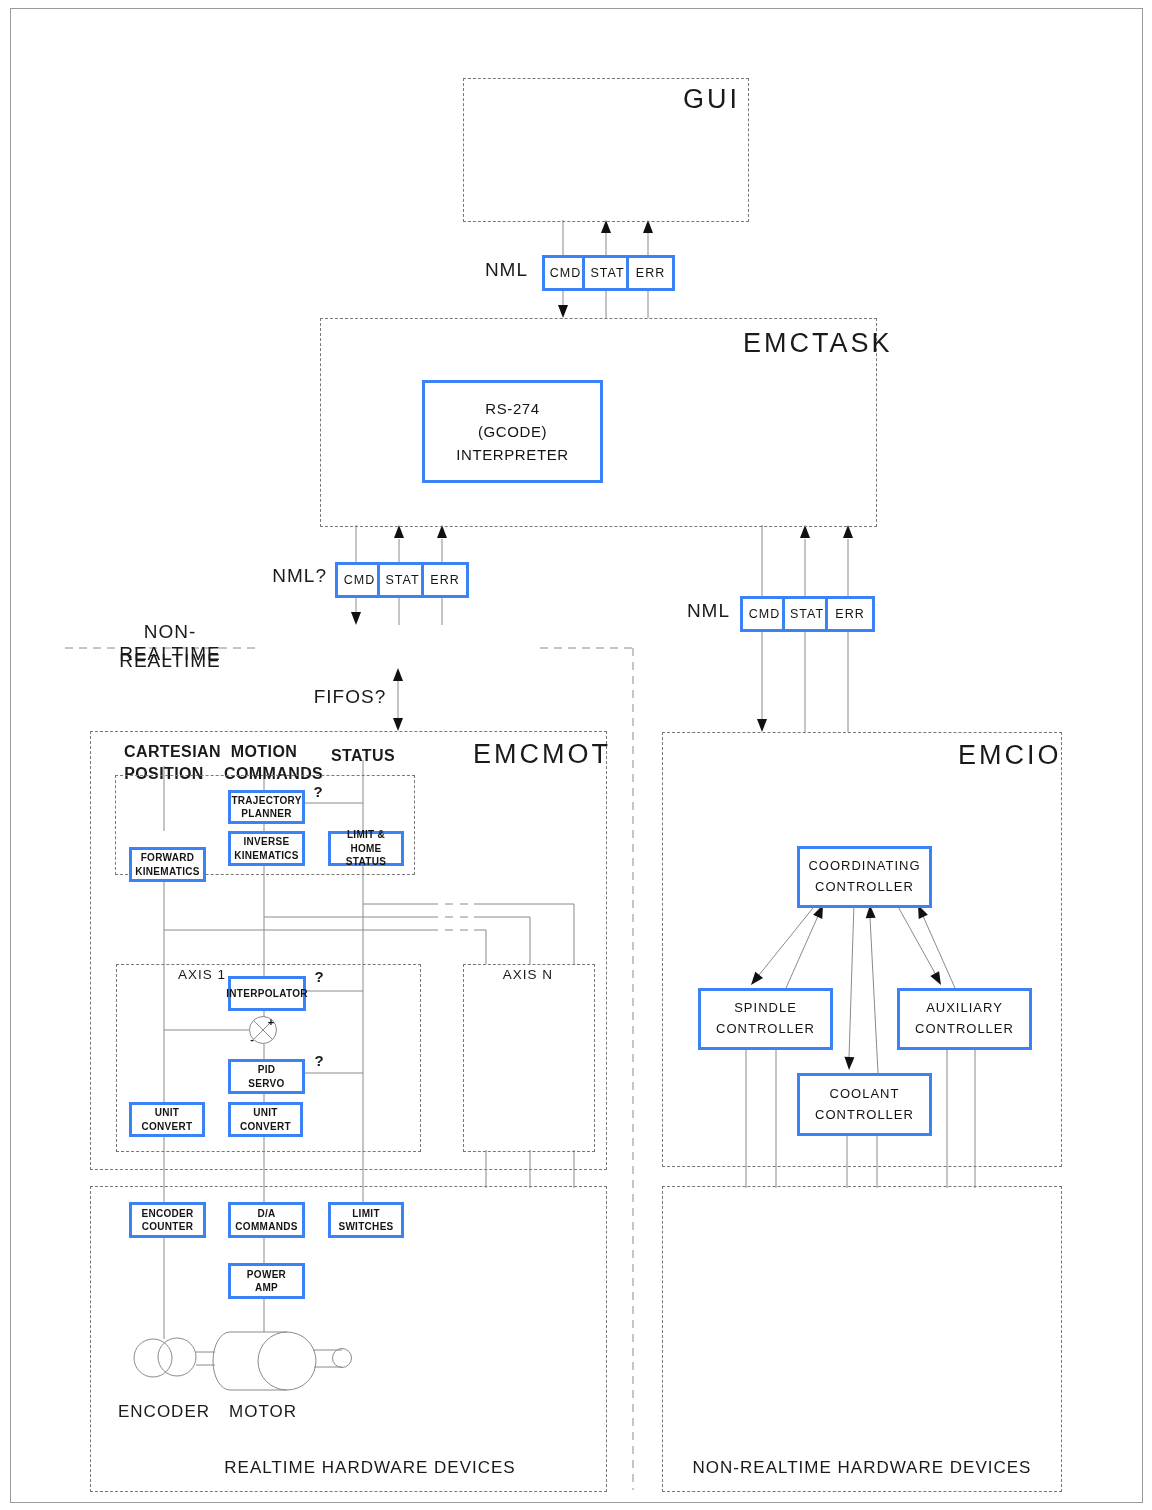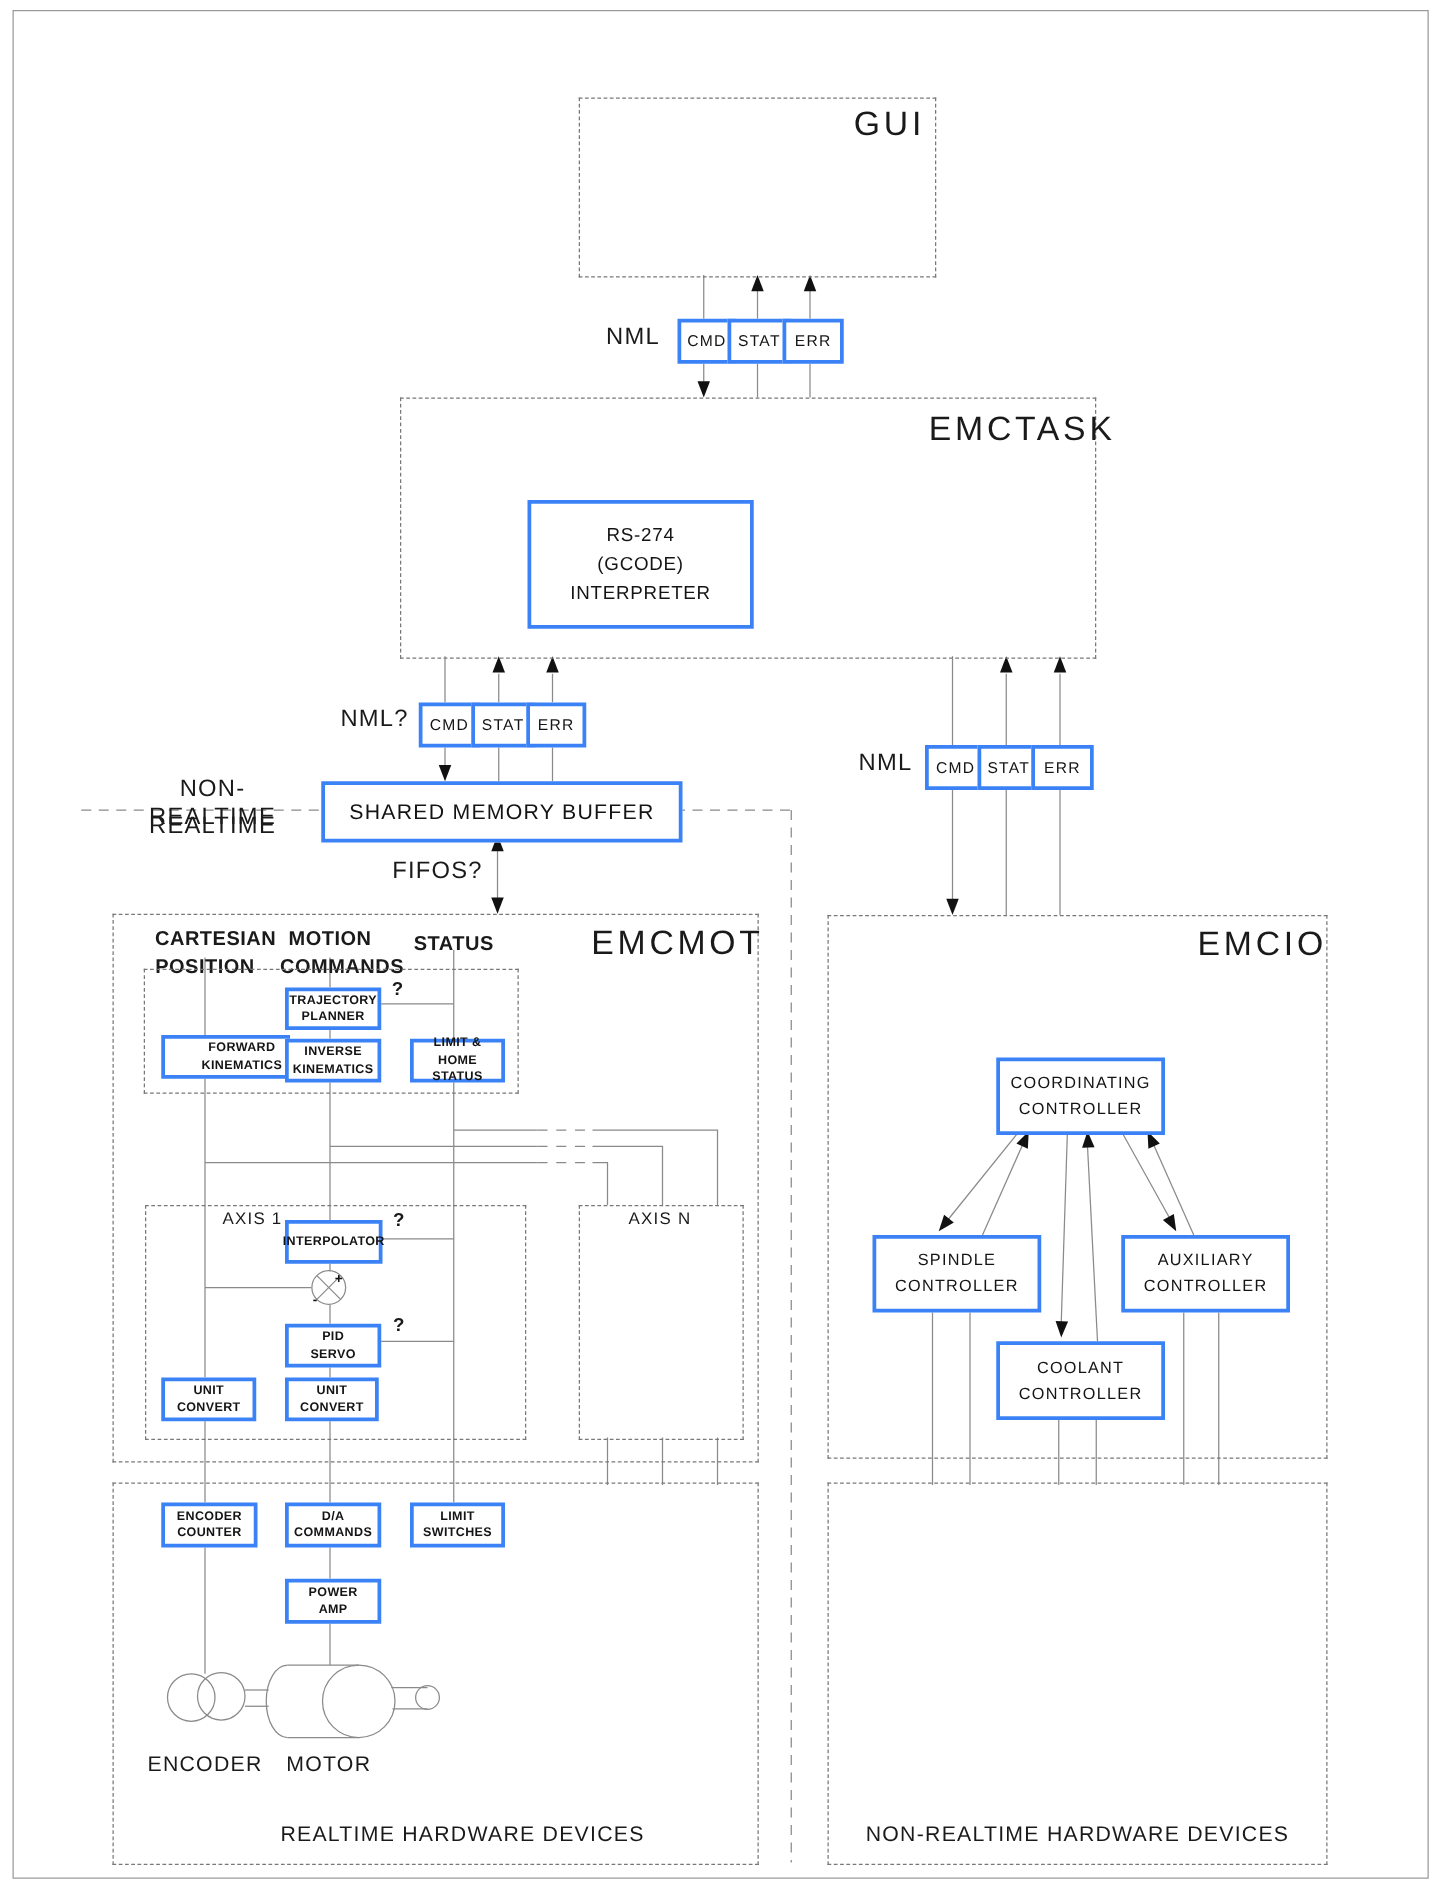--- a/index.html
+++ b/index.html
@@ -156,47 +156,46 @@
   <div class="dbox" style="left:463px;top:78px;width:284px;height:142px;"></div>
   <div class="ttl" style="left:683px;top:84px;">GUI</div>
 
   <div class="lbl-r big-lbl" style="left:460px;top:259px;width:68px;">NML</div>
   <div class="sbox msg" style="left:542px;top:255px;width:41px;height:30px;">CMD</div>
   <div class="sbox msg" style="left:582px;top:255px;width:45px;height:30px;">STAT</div>
   <div class="sbox msg" style="left:626px;top:255px;width:43px;height:30px;">ERR</div>
 
   <div class="dbox" style="left:320px;top:318px;width:555px;height:207px;"></div>
   <div class="ttl" style="left:743px;top:328px;">EMCTASK</div>
-  <div class="sbox" style="left:422px;top:400px;width:175px;height:97px;font-size:15px;letter-spacing:.6px;line-height:1.55;">RS-274
+  <div class="sbox" style="left:422px;top:380px;width:175px;height:97px;font-size:15px;letter-spacing:.6px;line-height:1.55;">RS-274
 (GCODE)
 INTERPRETER</div>
 
   <div class="lbl-r big-lbl" style="left:255px;top:565px;width:72px;">NML?</div>
   <div class="sbox msg" style="left:335px;top:562px;width:43px;height:30px;">CMD</div>
   <div class="sbox msg" style="left:377px;top:562px;width:45px;height:30px;">STAT</div>
   <div class="sbox msg" style="left:421px;top:562px;width:42px;height:30px;">ERR</div>
 
-  <div class="sbox" style="left:257px;top:625px;width:283px;height:43px;font-size:17px;letter-spacing:1px;">SHARED MEMORY BUFFER</div>
   <div class="lbl big-lbl" style="left:95px;top:621px;width:150px;">NON-REALTIME</div>
   <div class="lbl big-lbl" style="left:95px;top:650px;width:150px;">REALTIME</div>
   <div class="lbl big-lbl" style="left:310px;top:686px;width:80px;">FIFOS?</div>
 
   <div class="dbox" style="left:90px;top:731px;width:515px;height:437px;"></div>
   <div class="ttl" style="left:473px;top:739px;">EMCMOT</div>
   <div class="lbl col-lbl" style="left:124px;top:741px;width:80px;">CARTESIAN
 POSITION</div>
   <div class="lbl col-lbl" style="left:224px;top:741px;width:80px;">MOTION
 COMMANDS</div>
   <div class="lbl col-lbl" style="left:323px;top:745px;width:80px;">STATUS</div>
 
   <div class="dbox" style="left:115px;top:775px;width:298px;height:98px;"></div>
   <div class="sbox small" style="left:228px;top:790px;width:71px;height:28px;">TRAJECTORY
 PLANNER</div>
   <div class="lbl q" style="left:309px;top:783px;width:18px;">?</div>
-  <div class="sbox small" style="left:129px;top:828px;width:71px;height:29px;padding-left:26px;">FORWARD
+  <div class="sbox small" style="left:129px;top:847px;width:71px;height:29px;">FORWARD
 KINEMATICS</div>
   <div class="sbox small" style="left:228px;top:831px;width:71px;height:29px;">INVERSE
 KINEMATICS</div>
   <div class="sbox small" style="left:328px;top:831px;width:70px;height:29px;">LIMIT &amp; HOME
 STATUS</div>
 
   <div class="dbox" style="left:116px;top:964px;width:303px;height:186px;"></div>
   <div class="lbl" style="left:176px;top:967px;width:52px;font-size:13.5px;letter-spacing:1px;">AXIS 1</div>
   <div class="sbox small" style="left:228px;top:976px;width:72px;height:29px;">INTERPOLATOR</div>
   <div class="lbl q" style="left:310px;top:968px;width:18px;">?</div>

